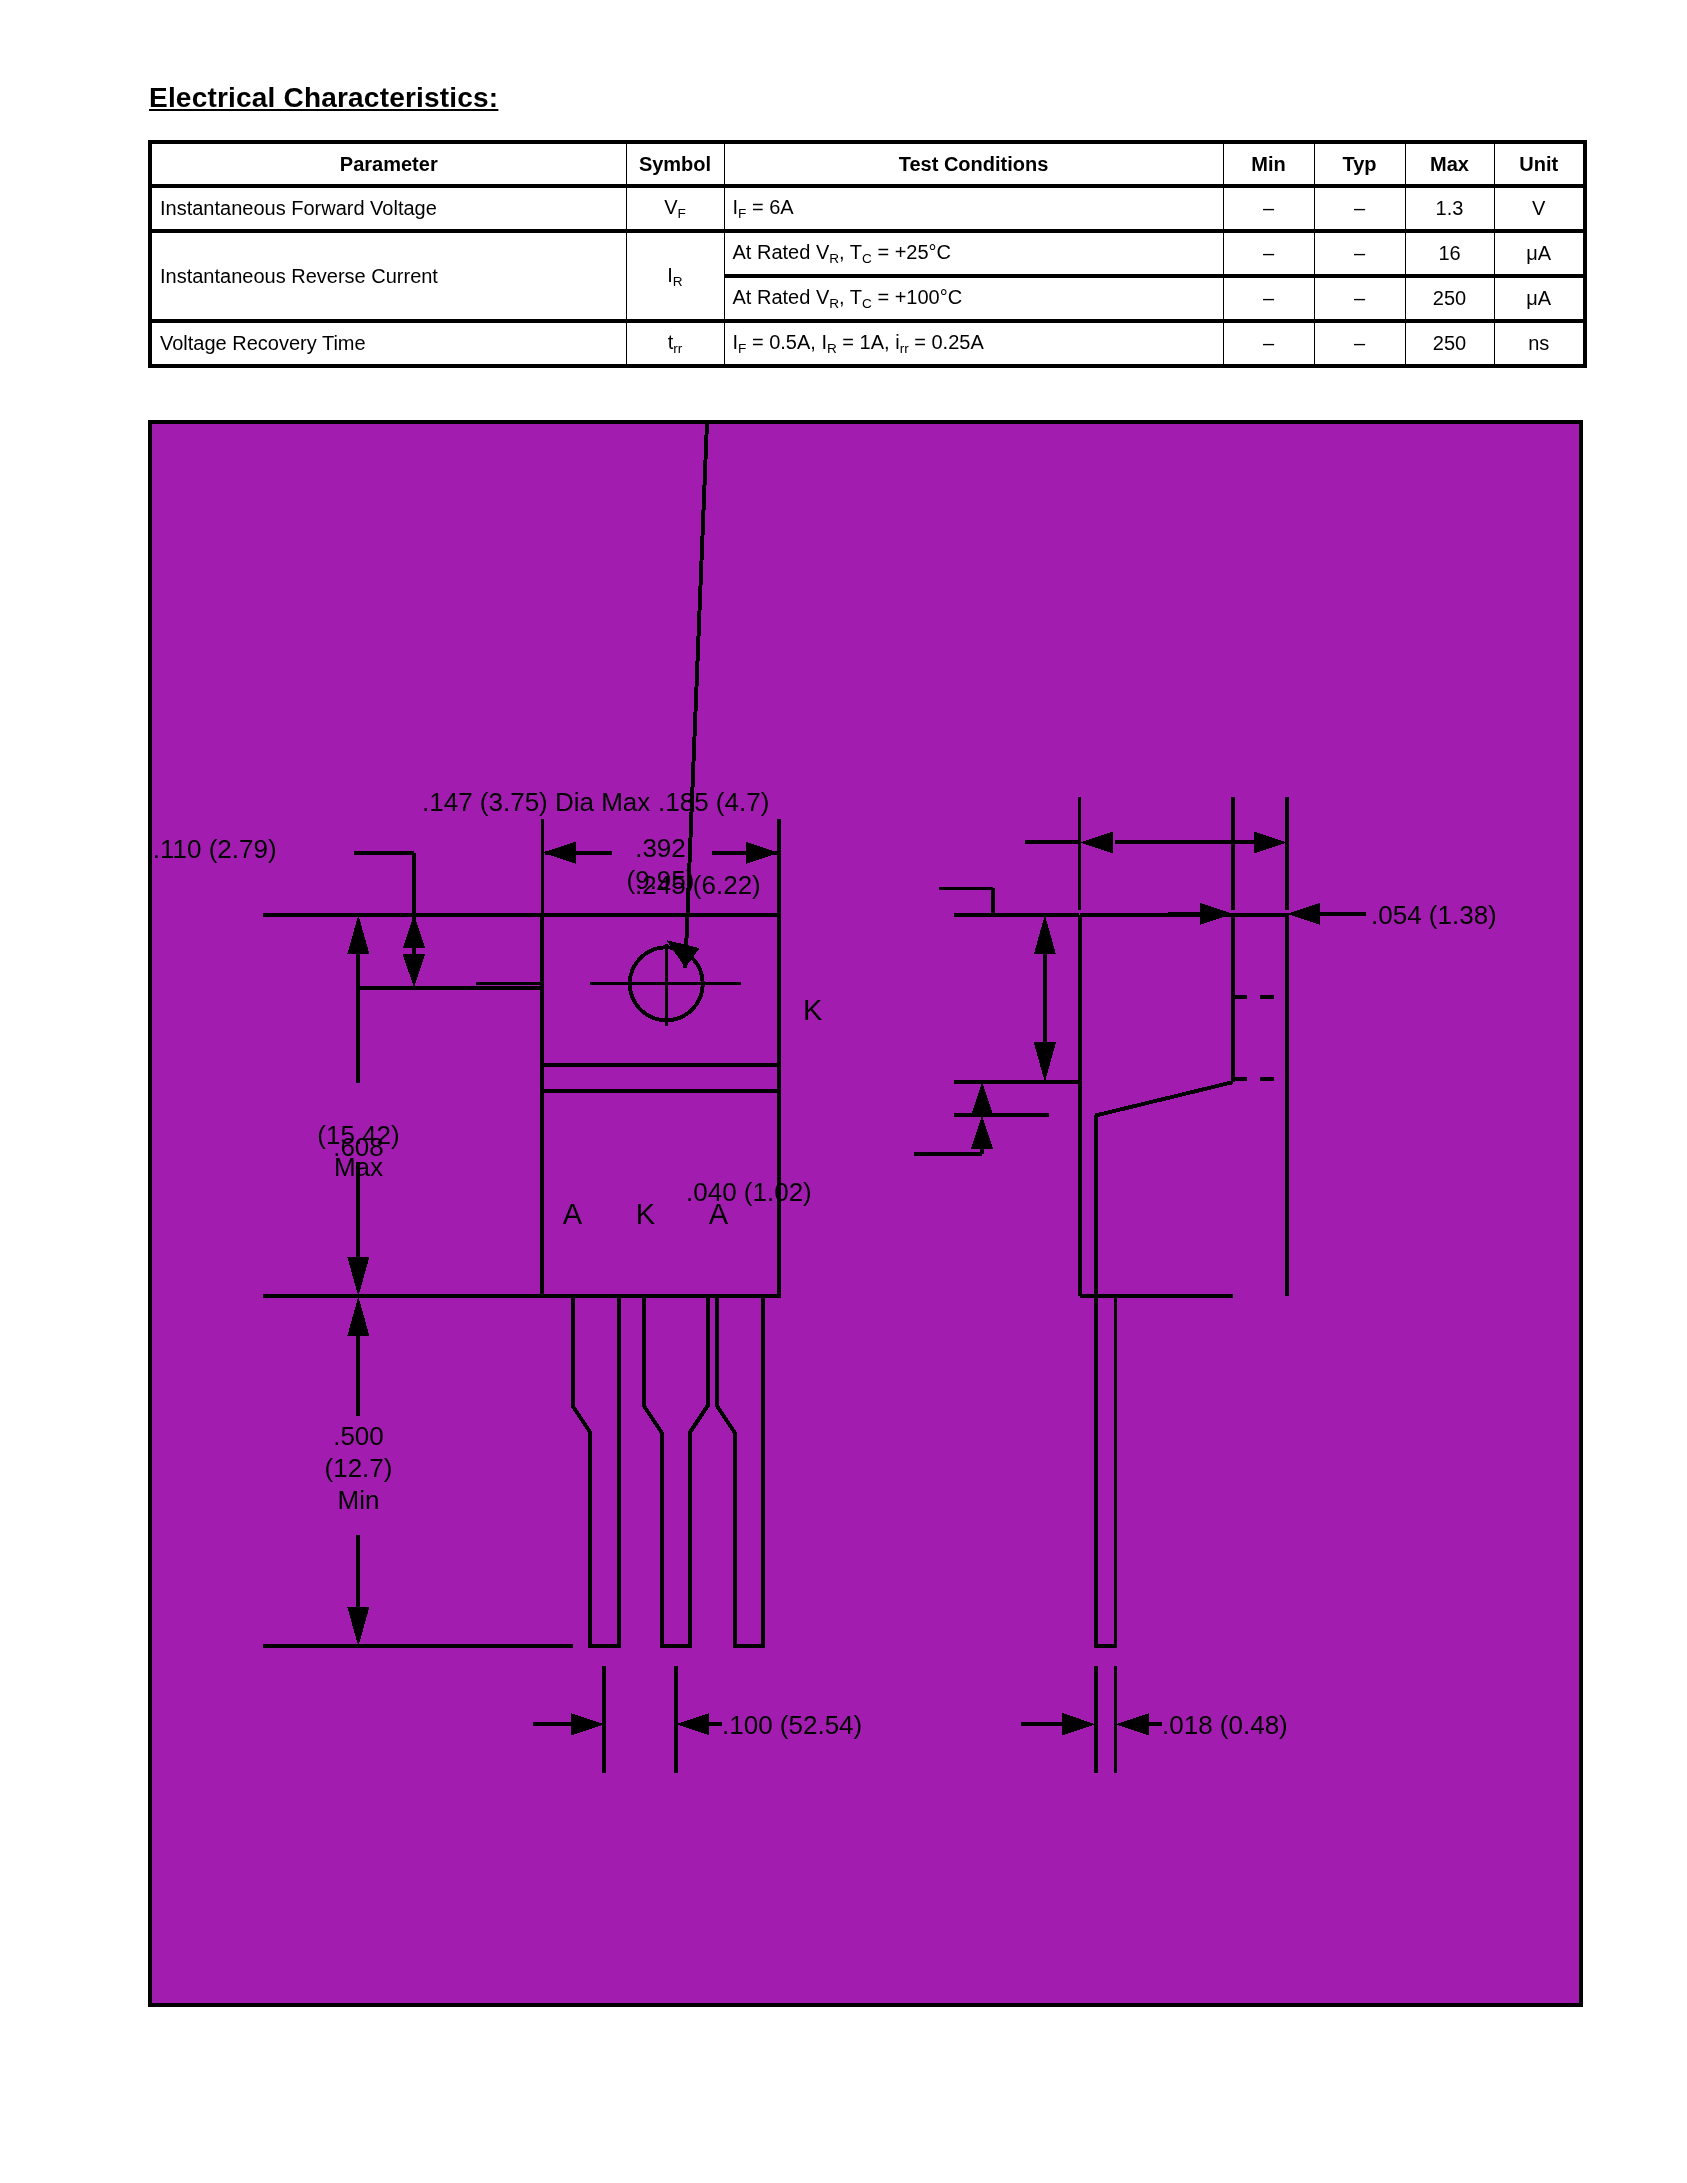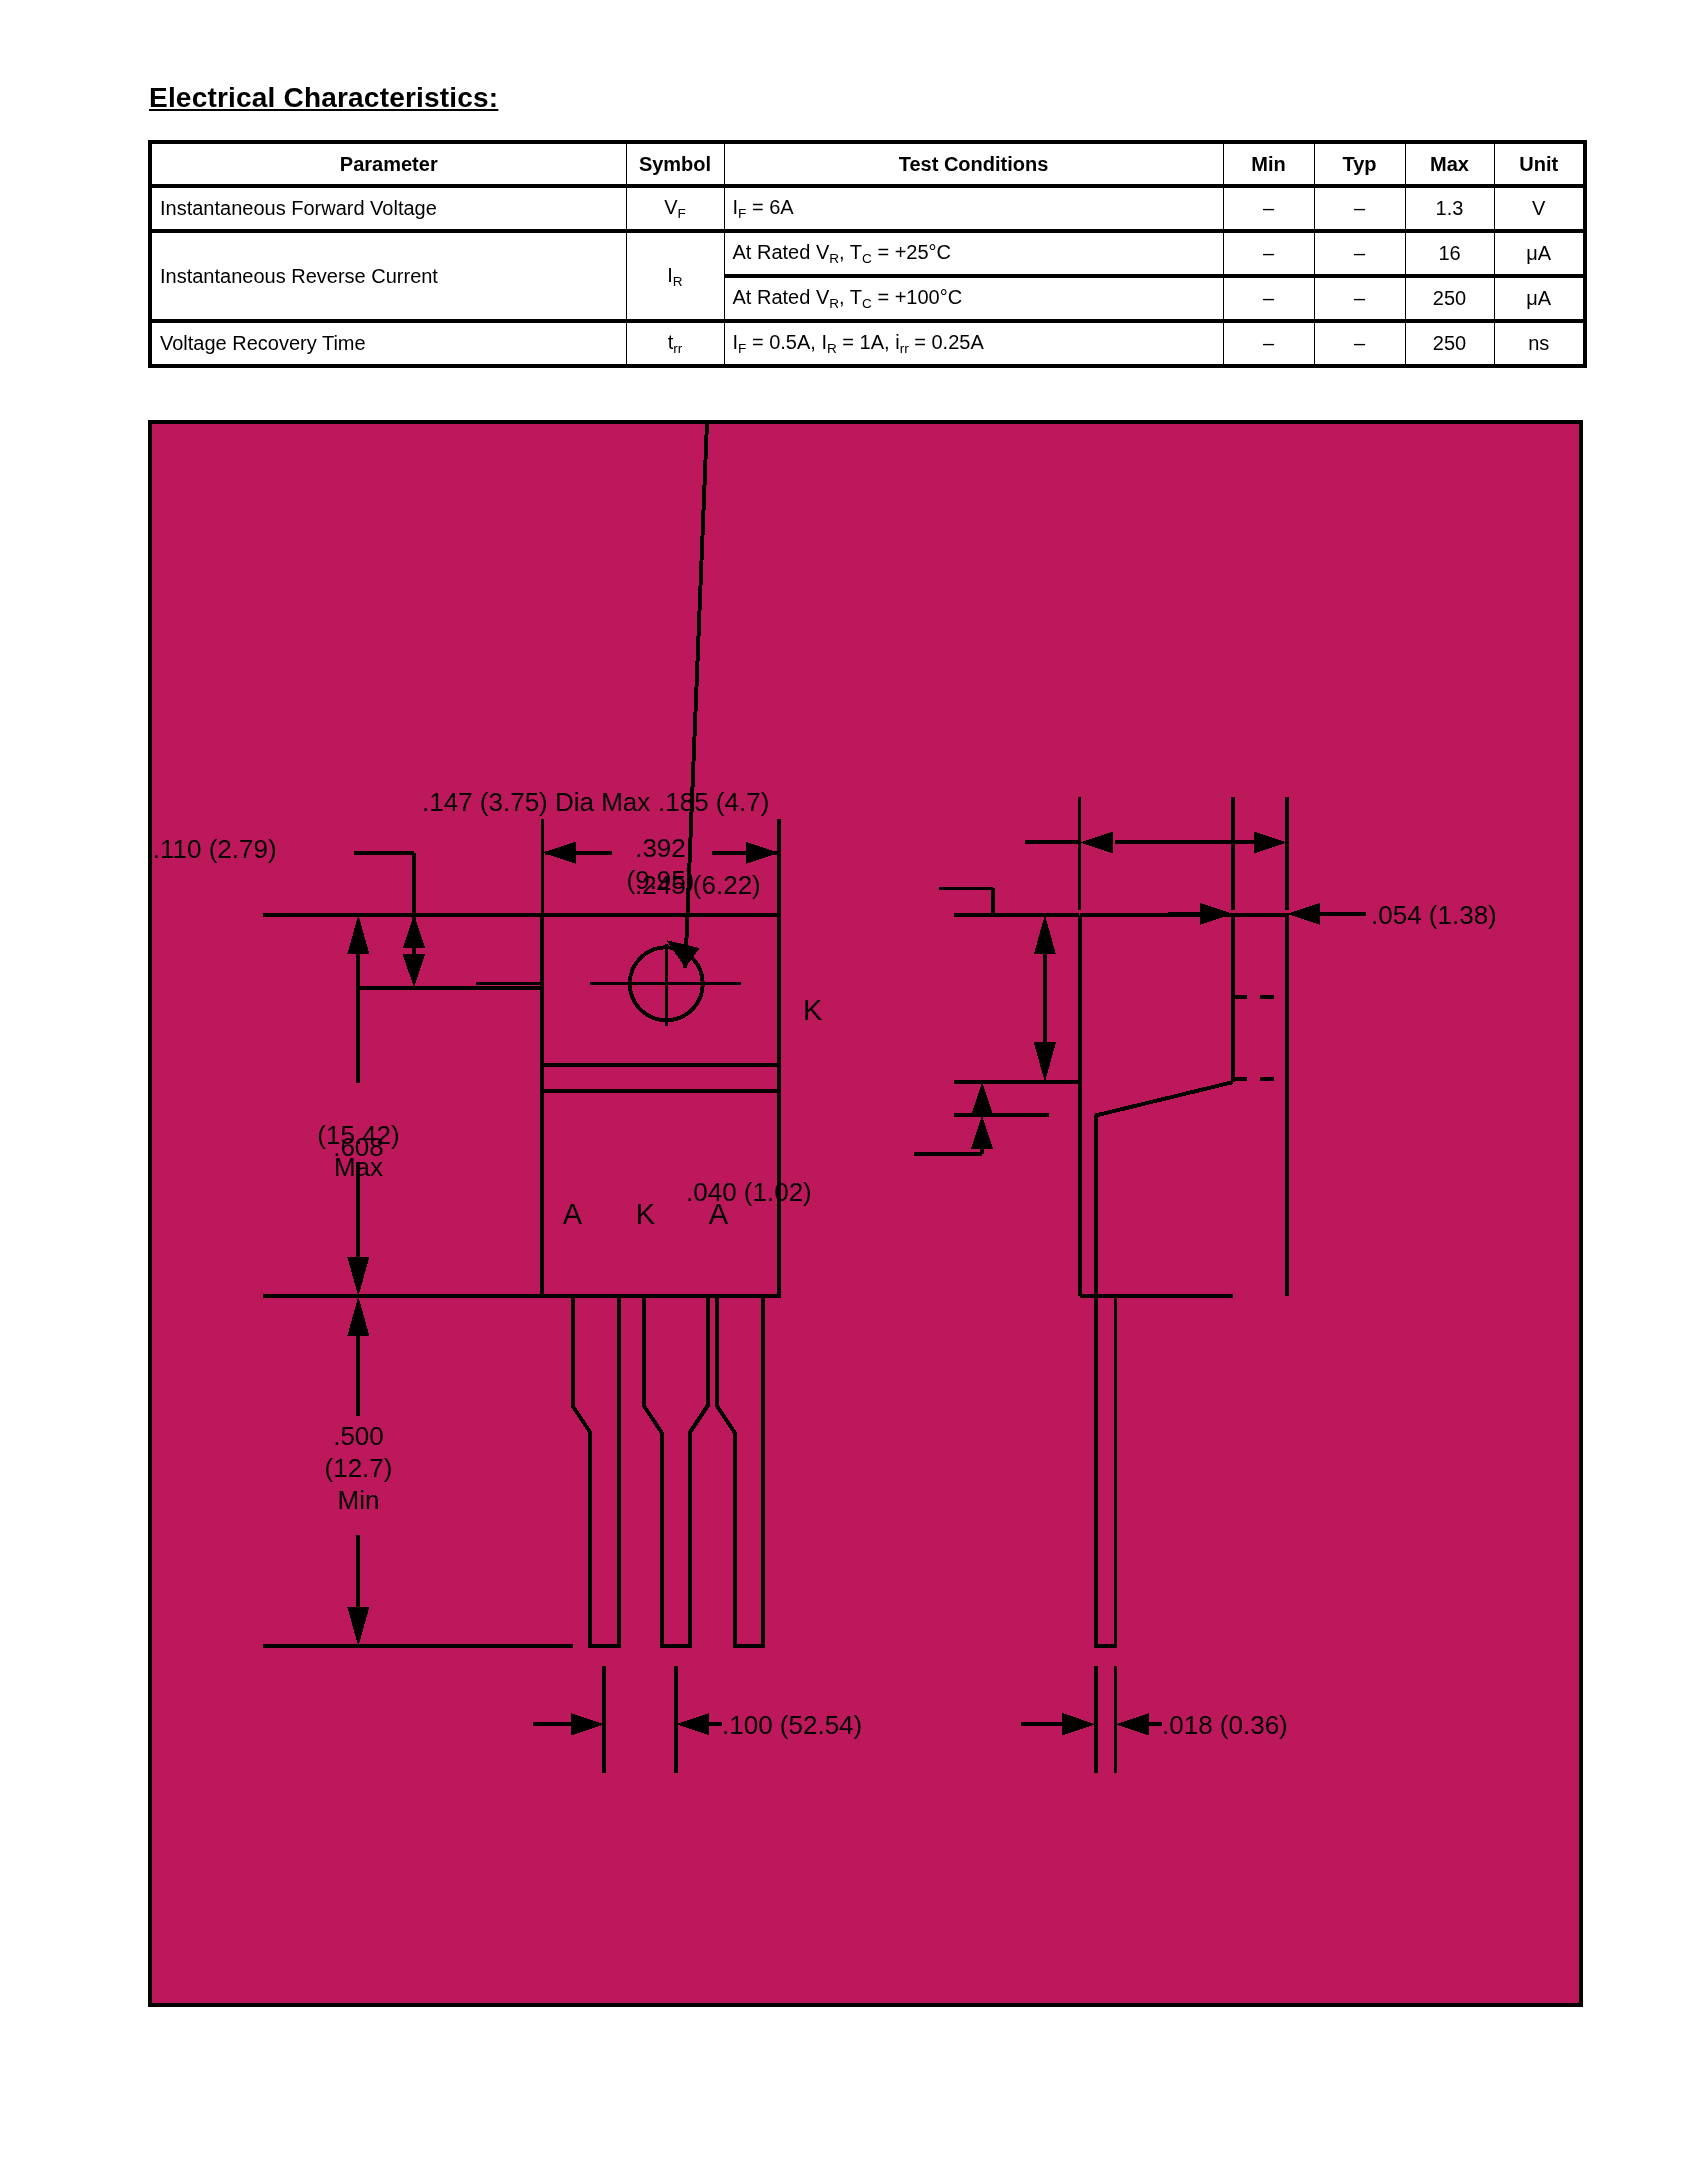--- a/index.html
+++ b/index.html
@@ -45,21 +45,21 @@
   .c-max{width:89px;text-align:center;}
   .c-unit{width:91px;text-align:center;}
   sub{font-size:.68em;vertical-align:-.28em;}
 
   
   #drawing-frame{
     position:absolute;left:148px;top:420px;
     width:1435px;height:1587px;
     border:4px solid #000;
     box-sizing:border-box;
-    background:#be185d;
+    background:#a21caf;
   }
   #drawing-svg{position:absolute;left:0;top:0;}
 
   .dim-label{
     position:absolute;
     font-size:26px;
     line-height:32px;
     white-space:pre;
     color:#000;
   }
@@ -300,21 +300,21 @@
   <div class="dim-label dim-center" style="left:127px;top:664px;width:159px;margin-top:43px;">.608</div>
   <div class="dim-label dim-center" style="left:127px;top:695px;width:159px;">(15.42)</div>
   <div class="dim-label dim-center" style="left:127px;top:727px;width:159px;">Max</div>
 
   <div class="dim-label dim-center" style="left:127px;top:996px;width:159px;">.500</div>
   <div class="dim-label dim-center" style="left:127px;top:1028px;width:159px;">(12.7)</div>
   <div class="dim-label dim-center" style="left:127px;top:1060px;width:159px;">Min</div>
 
   <div class="dim-label" style="left:570px;top:1285px;">.100 (52.54)</div>
 
-  <div class="dim-label" style="left:1010px;top:1285px;">.018 (0.36)</div>
+  <div class="dim-label" style="left:1010px;top:1285px;">.018 (0.48)</div>
 
   <div class="dim-label" style="left:651px;top:570px;font-size:29px;">K</div>
   <div class="dim-label dim-center" style="left:403px;top:774px;width:35px;font-size:29px;">A</div>
   <div class="dim-label dim-center" style="left:476px;top:774px;width:35px;font-size:29px;">K</div>
   <div class="dim-label dim-center" style="left:549px;top:774px;width:35px;font-size:29px;">A</div>
 
 </div>
 
 
 </body></html>

